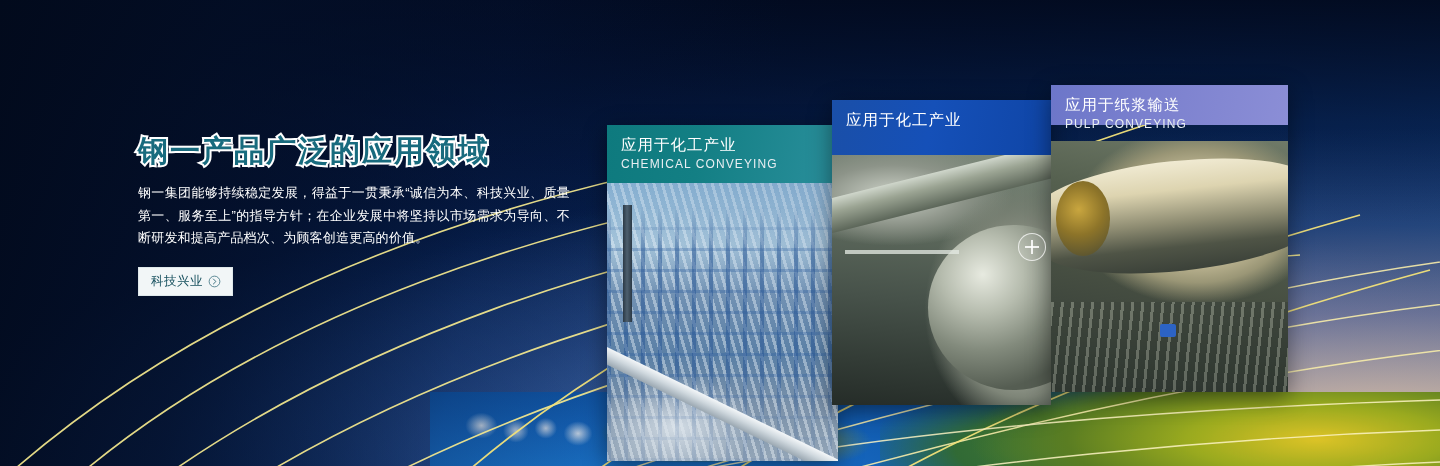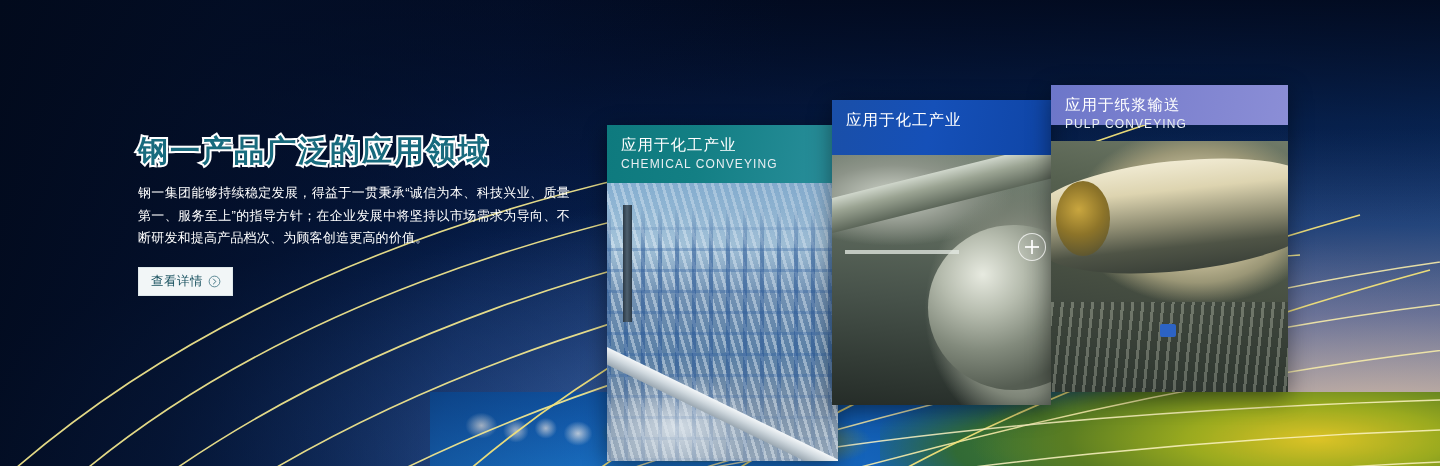--- a/index.html
+++ b/index.html
@@ -222,21 +222,21 @@
       <path d="M700,470 C900,430 1180,408 1440,400"></path>
       <path d="M760,500 C960,462 1220,438 1440,430"></path>
       <path d="M820,530 C1010,494 1250,470 1440,462"></path>
     </g>
   </svg>
 
   <div id="headline">
     <div id="title">钢一产品广泛的应用领域</div>
     <p id="subtitle">钢一集团能够持续稳定发展，得益于一贯秉承“诚信为本、科技兴业、质量第一、服务至上”的指导方针；在企业发展中将坚持以市场需求为导向、不断研发和提高产品档次、为顾客创造更高的价值。</p>
     <div id="more-btn">
-      <span>查看详情</span>
+      <span>科技兴业</span>
       <span class="chev">
         <svg width="13" height="13" viewBox="0 0 16 16">
           <circle cx="8" cy="8" r="6.6" fill="none" stroke="#3b7180" stroke-width="1"></circle>
           <path d="M6.6 4.9 L9.7 8 L6.6 11.1" fill="none" stroke="#3b7180" stroke-width="1.2" stroke-linecap="round" stroke-linejoin="round"></path>
         </svg>
       </span>
     </div>
   </div>
 
   <div class="card" id="card-chemical">

